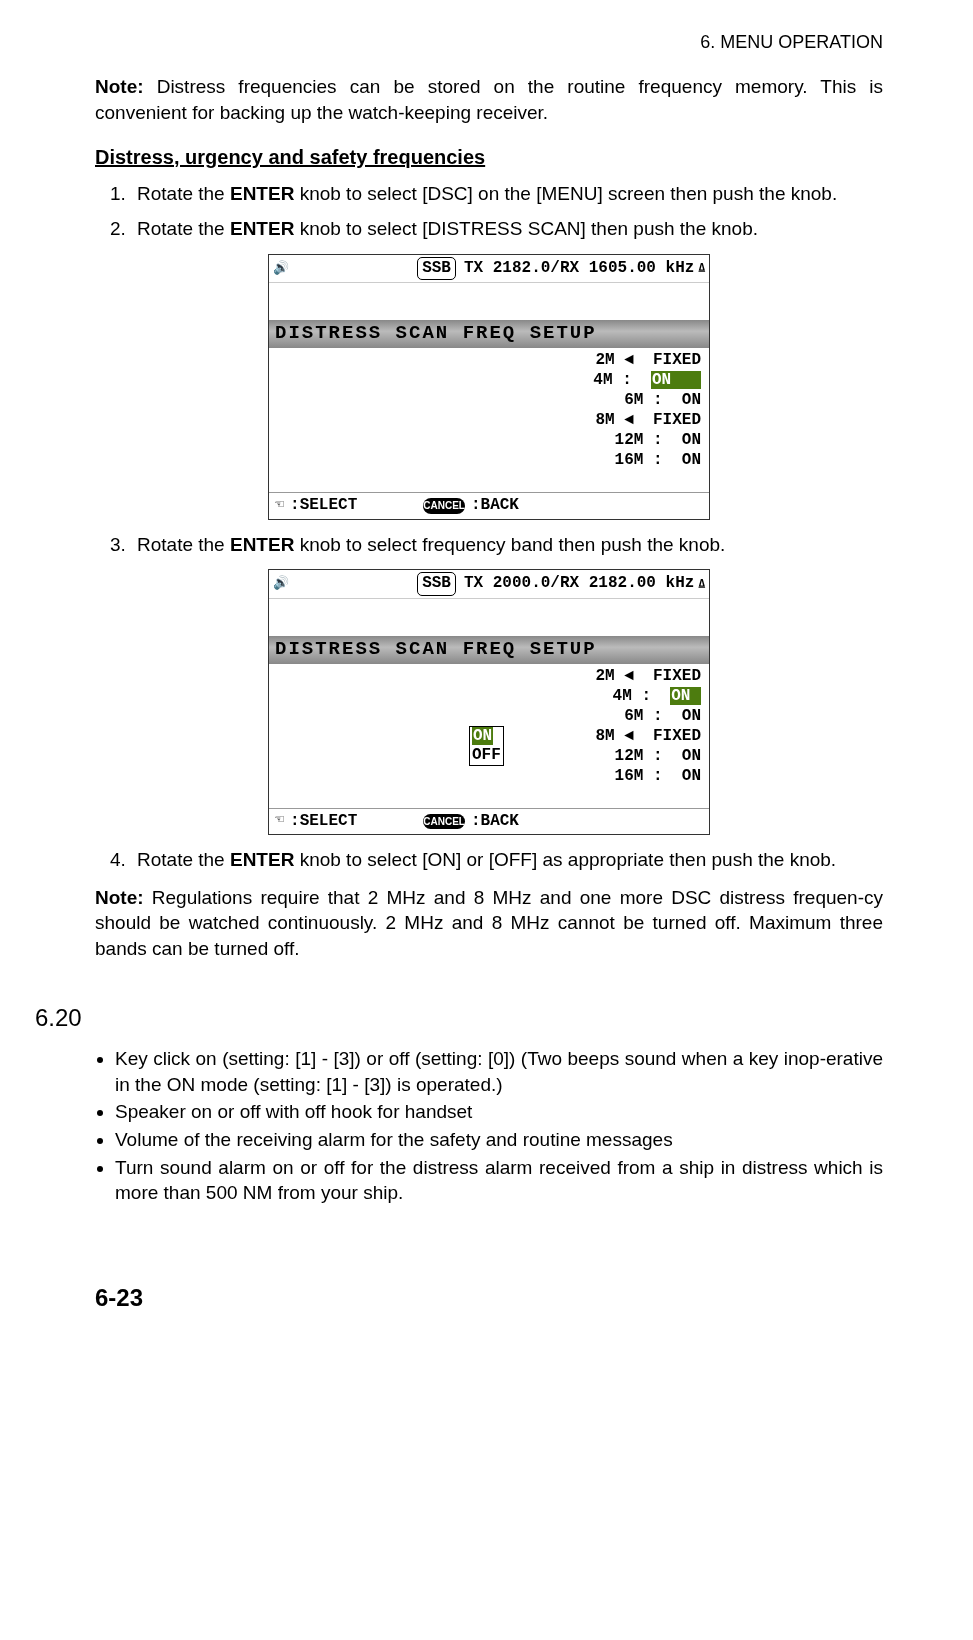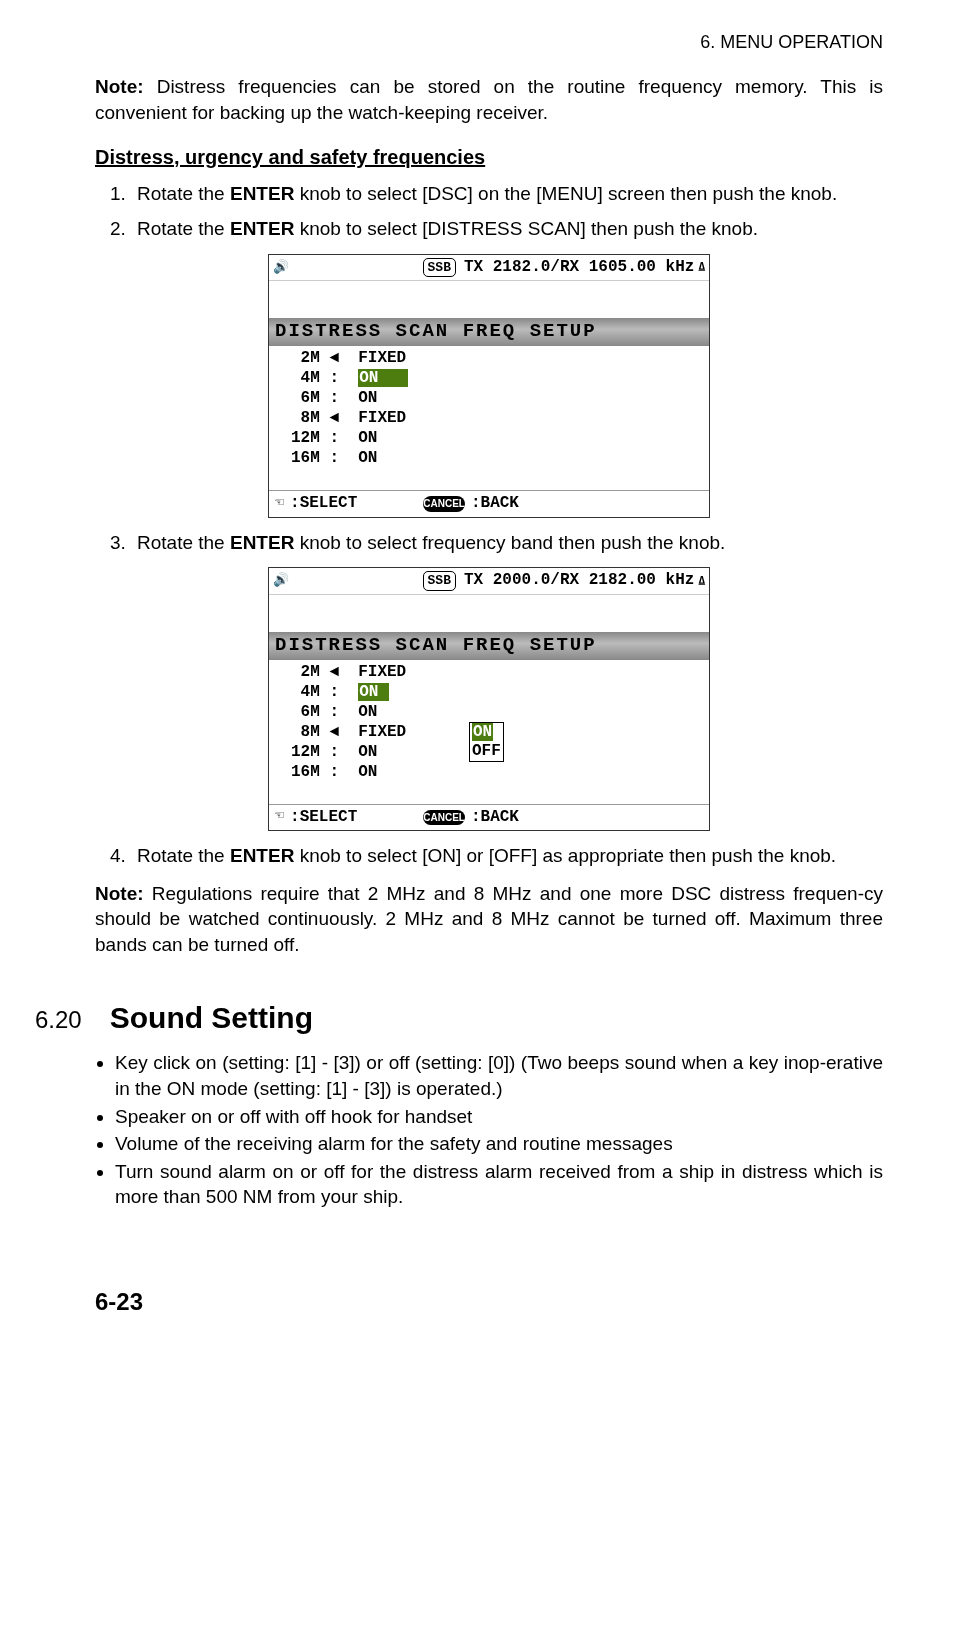--- a/index.html
+++ b/index.html
@@ -42,40 +42,40 @@
     display:flex;
     align-items:center;
     padding: 2px 4px;
     border-bottom: 1px solid #ccc;
   }
   .speaker-icon { font-size:13px; margin-right:6px; }
   .ssb-badge {
     border: 1.5px solid #000;
     border-radius: 5px;
     padding: 0 4px;
-    font-size: 13px;
+    font-size: 16px;
     margin-right: 4px;
     background:#fff;
   }
   .scr-top-right { margin-left:auto; display:flex; align-items:center; gap:4px; }
   .tiny-icon { font-size:11px; }
   .scr-title-bar {
     background: linear-gradient(to bottom, #888 0%, #bbb 40%, #888 100%);
     padding: 1px 6px;
     font-size: 19px;
     letter-spacing: 2px;
     margin-top: 37px;
   }
   .scr-body {
     padding: 2px 8px 2px 22px;
     min-height: 140px;
     position: relative;
     line-height: 1.25;
   }
-  .scr-row { white-space: pre; }
+  .scr-row { white-space: pre; text-align: right; }
   .inv {
     background:#4d7c0f;
     color:#fff;
     padding: 0 1px;
   }
   .popup {
     position:absolute;
     left: 200px;
     top: 62px;
     border:1.5px solid #000;
@@ -206,21 +206,20 @@
     <span>Rotate the </span><span class="bold">ENTER</span><span> knob to select [ON] or [OFF] as appropriate then push the knob.</span>
   </li>
 </ol>
 
 <p class="note-para">
   <span class="note-label">Note:</span><span> Regulations require that 2 MHz and 8 MHz and one more DSC distress frequen-cy should be watched continuously. 2 MHz and 8 MHz cannot be turned off. Maximum three bands can be turned off.</span>
 </p>
 
 <div class="section-row" style="margin-left:-60px;">
   <span class="sec-num">6.20</span>
-  <span class="sec-title">Sound Setting</span>
 </div>
 
 <div class="sec-content">
 
   <ul class="bullets">
     <li>Key click on (setting: [1] - [3]) or off (setting: [0]) (Two beeps sound when a key inop-erative in the ON mode (setting: [1] - [3]) is operated.)</li>
     <li>Speaker on or off with off hook for handset</li>
     <li>Volume of the receiving alarm for the safety and routine messages</li>
     <li>Turn sound alarm on or off for the distress alarm received from a ship in distress which is more than 500 NM from your ship.</li>
   </ul>

